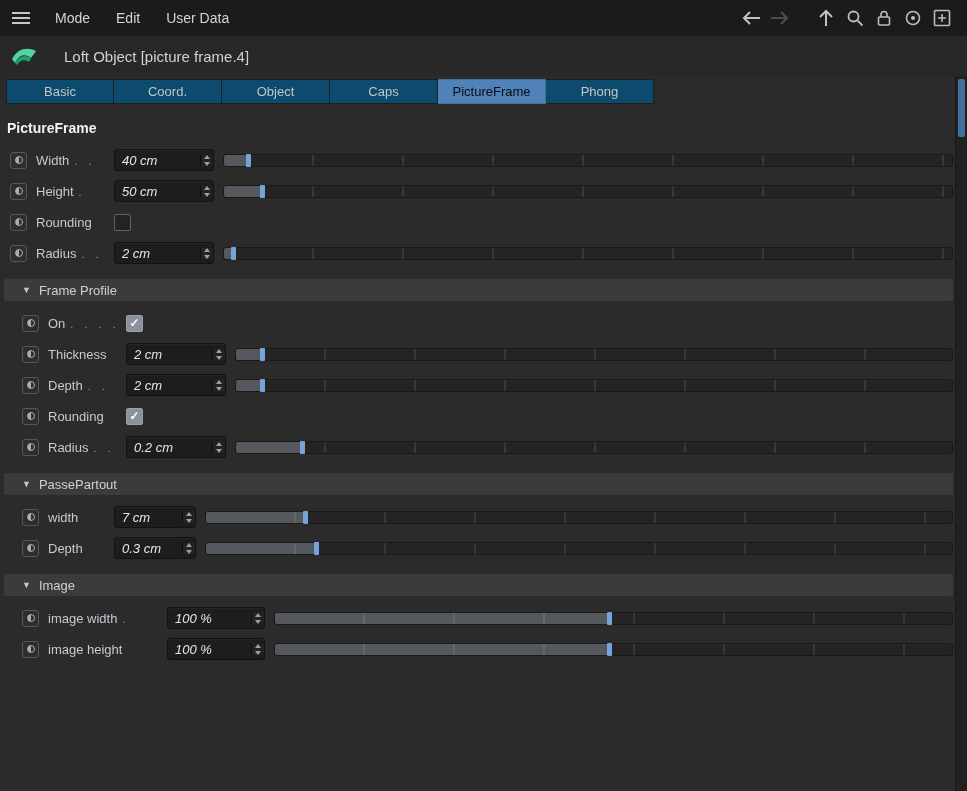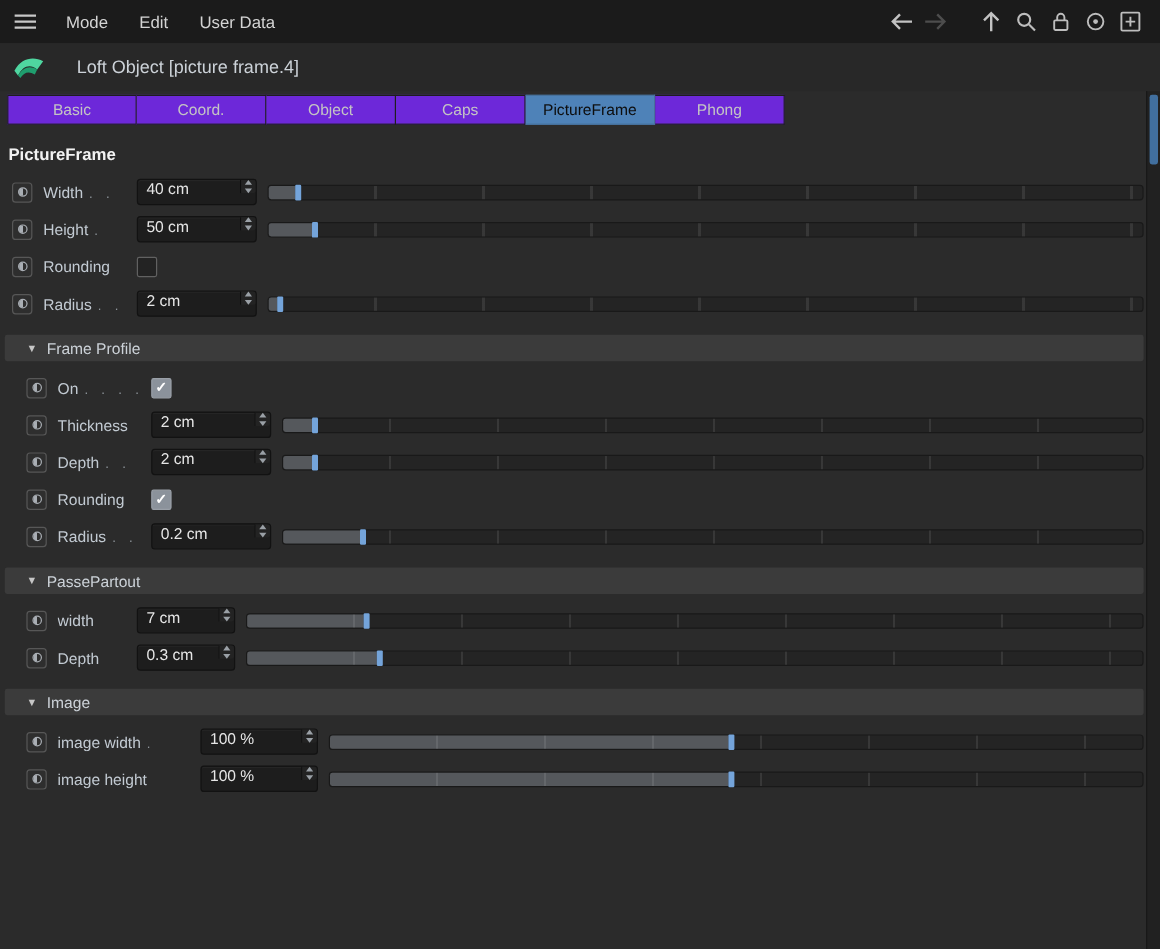--- a/index.html
+++ b/index.html
@@ -15,21 +15,21 @@
   .menu-item { padding:0 13px; font-size:14px; color:#d4d4d4; cursor:default; }
   .mb-icons { margin-left:auto; display:flex; align-items:center; gap:7px; padding-right:6px; }
   .mb-icon { width:22px; height:22px; display:flex; align-items:center; justify-content:center; }
   .mb-gap { width:10px; }
   
   .titlebar { height:40px; display:flex; align-items:center; padding:0 10px; background:#282828; }
   .obj-title { font-size:15px; color:#ccd2d8; margin-left:26px; }
   
   .tabs { display:flex; padding:3px 0 2px 6px; }
   .tab { width:108px; height:25px; line-height:24px; text-align:center; font-size:13px;
-         background:#6d28d9; color:#c4c4c4; border:1px solid #1e1e1e; border-left-width:0; }
+         background:#0c4a6e; color:#c4c4c4; border:1px solid #1e1e1e; border-left-width:0; }
   .tab:first-child { border-left-width:1px; }
   .tab.selected { background:#4e82b8; color:#0d0d0d; border-color:#46engineering; border-color:#46719c; }
   
   .heading { font-weight:bold; font-size:14px; color:#f2f2f2; margin:14px 0 9px 7px; }
   .group-header { display:flex; align-items:center; height:22px; background:#3b3b3b;
                   margin:11px 14px 7px 4px; border-radius:2px; padding-left:18px;
                   font-size:13px; color:#ccd2d8; gap:8px; }
   .tri { font-size:9px; color:#c6c6c6; }
   .row { display:flex; align-items:center; height:30px; margin:1px 14px 1px 0; padding-left:var(--indent); }
   .g0 { --indent:10px; --label-w:78px; --field-w:100px; }
@@ -38,22 +38,22 @@
   .g3 { --indent:22px; --label-w:119px; --field-w:98px; }
   .pbtn { width:17px; height:17px; border-radius:3px; background:#2e2e2e; border:1px solid #575757;
           display:flex; align-items:center; justify-content:center; flex:none; }
   .pbtn .half { width:8px; height:8px; border-radius:50%; border:1px solid #a9aeb4;
                 background:linear-gradient(90deg,#a9aeb4 50%, rgba(0,0,0,0) 50%); }
   .pbtn.hidden { visibility:hidden; }
   .label { width:var(--label-w); margin-left:9px; font-size:13px; color:#c2cad2; white-space:nowrap;
            flex:none; overflow:hidden; }
   .leader { color:#8f969c; font-size:11px; letter-spacing:4px; margin-left:5px; }
   .field { width:var(--field-w); height:22px; background:#1d1d1d; border:1px solid #121212;
-           border-radius:3px; display:flex; align-items:flex-start; flex:none;
-           box-shadow:inset 0 1px 0 rgba(255,255,255,0.04); }
+           border-radius:3px; display:flex; align-items:center; flex:none;
+           box-shadow:inset 0 1px 0 rgba(255,255,255,0.04);font-style:italic; }
   .field .value { flex:1; padding-left:7px; font-size:13px; color:#e6e6e6; white-space:nowrap;
                   overflow:hidden; display:flex; align-items:center; }
   .spinner { width:13px; border-left:1px solid #0e0e0e; display:flex; flex-direction:column;
              align-items:center; justify-content:center; gap:3px; background:#232323;
              border-radius:0 2px 2px 0; flex:none; }
   .spin-up { width:0; height:0; border-left:3.5px solid transparent; border-right:3.5px solid transparent;
              border-bottom:4px solid #9aa0a6; }
   .spin-down { width:0; height:0; border-left:3.5px solid transparent; border-right:3.5px solid transparent;
                border-top:4px solid #9aa0a6; }
   .slider { flex:1; height:13px; margin-left:9px; position:relative; background:#242424;

